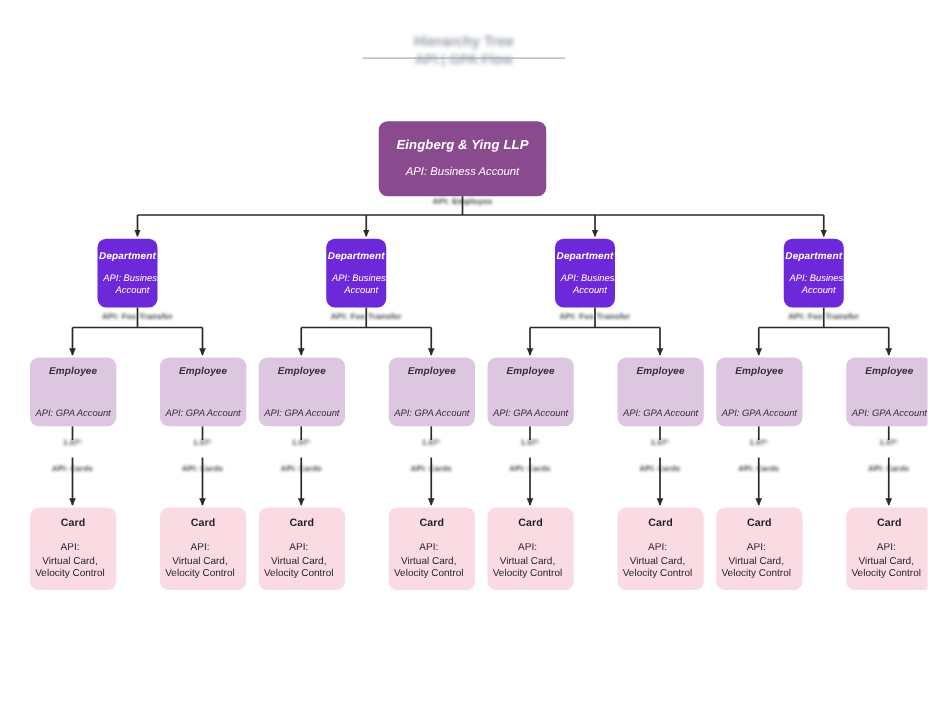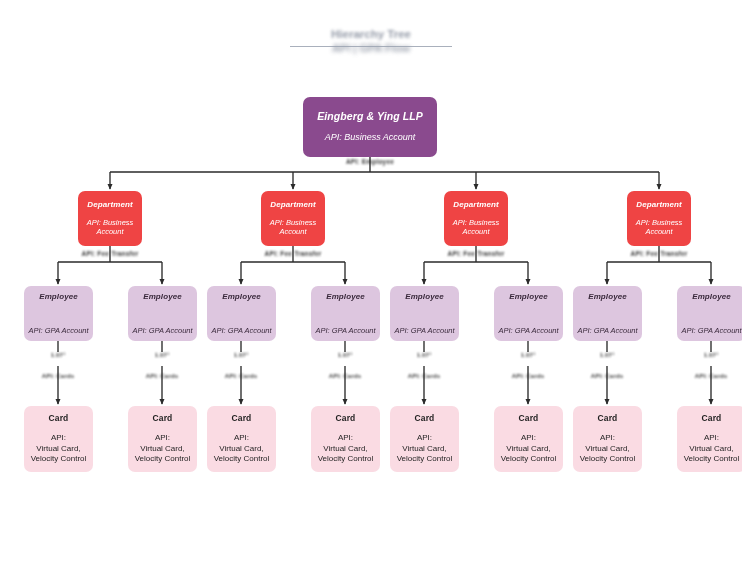--- a/index.html
+++ b/index.html
@@ -21,21 +21,20 @@
   #svg-layer {
     position: absolute;
     left: 0; top: 0;
     width: 742px; height: 573px;
   }
   .node {
     position: absolute;
     border-radius: 7px;
     display: flex;
     flex-direction: column;
-    align-items: center;
     justify-content: center;
     text-align: center;
     line-height: 1.28;
   }
   .node .n-title {
     font-style: italic;
     font-weight: bold;
     letter-spacing: .1px;
   }
   .node .n-sub {
@@ -46,22 +45,22 @@
     background: #8a4a8e;
     left: 303px; top: 97px;
     width: 134px; height: 60px;
     color: #ffffff;
   }
   .node.root .n-title { font-size: 10.5px; margin-bottom: 9px; }
   .node.root .n-sub   { font-size: 9px; }
 
   
   .node.dept {
-    background: #ef4444;
-    width: 64px; height: 55px;
+    background: #6d28d9;
+    width: 48px; height: 55px;
     color: #ffffff;
     top: 191px;
   }
   .node.dept .n-title { font-size: 8px; margin-bottom: 7px; }
   .node.dept .n-sub   { font-size: 7.5px; width: 56px; }
 
   
   .node.emp {
     background: #ddc6df;
     width: 69px; height: 55px;

